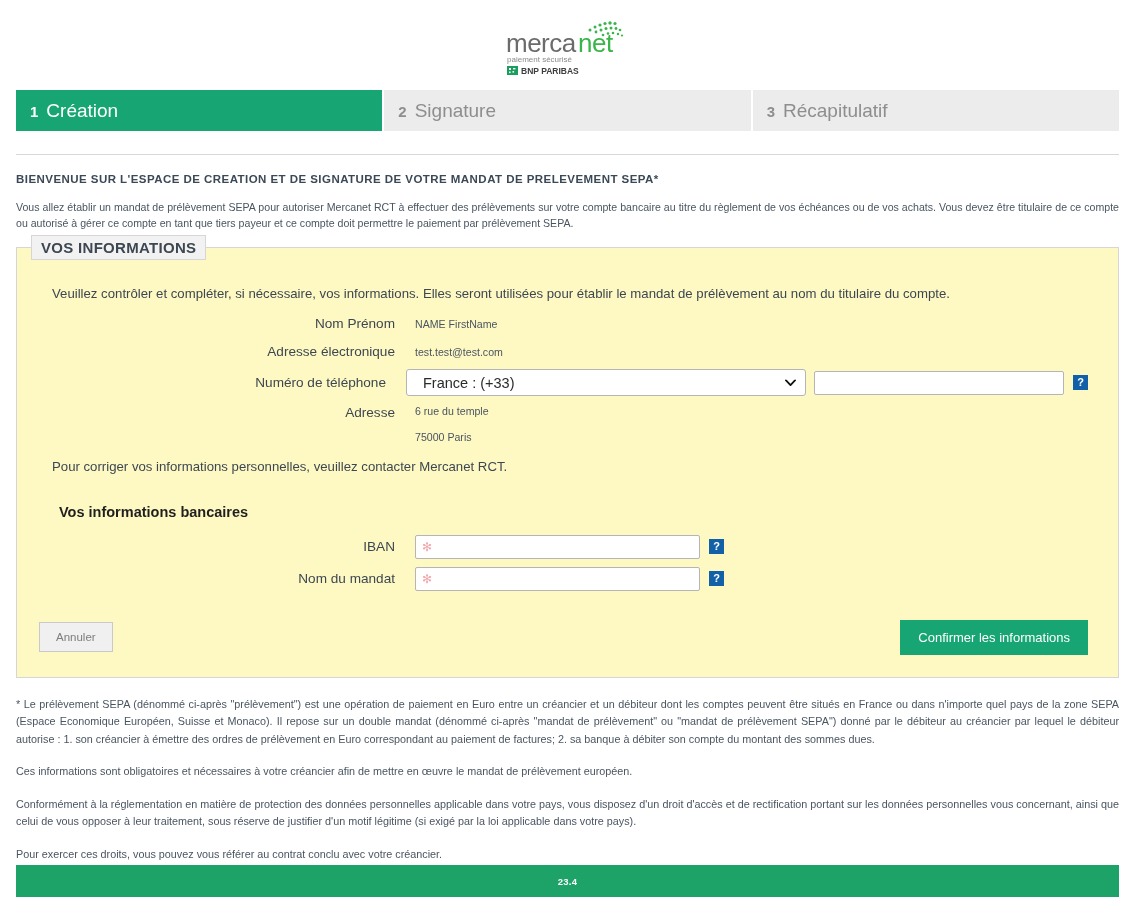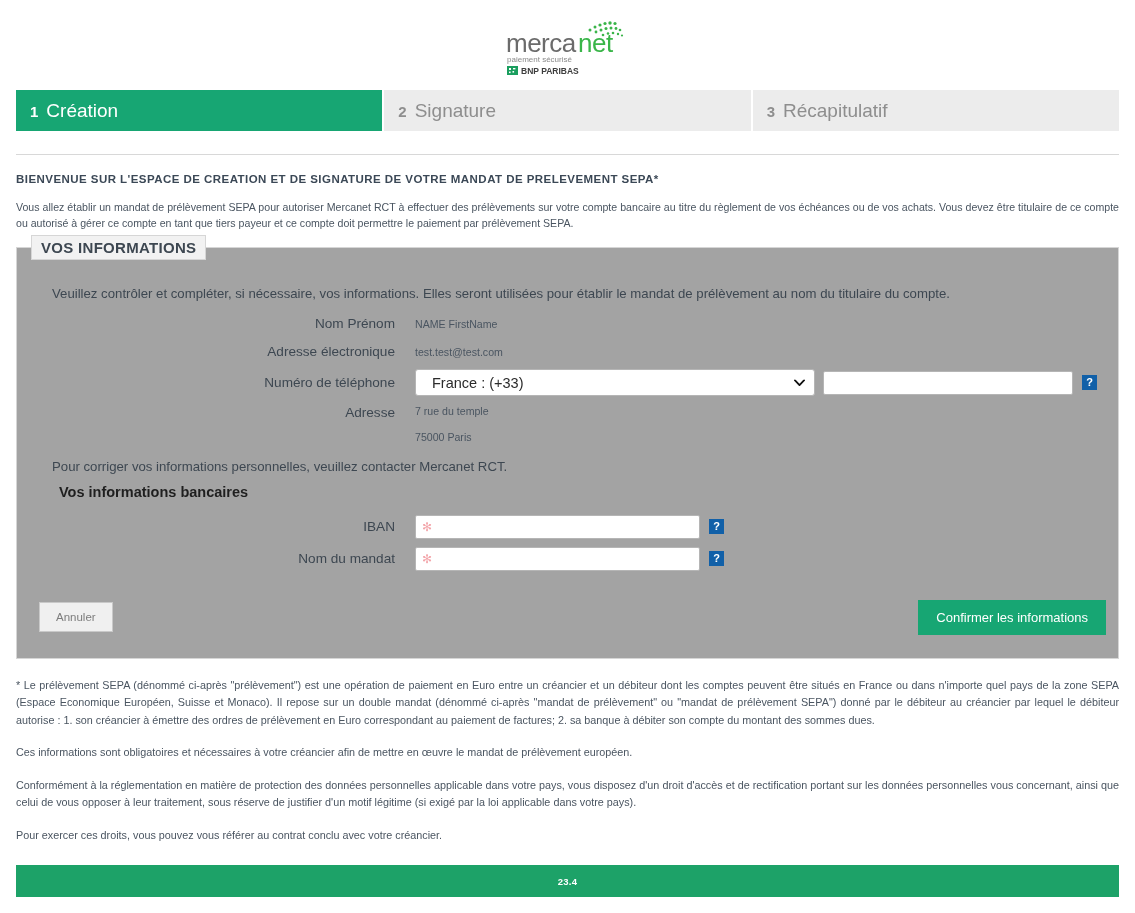--- a/index.html
+++ b/index.html
@@ -76,23 +76,23 @@
     font-size: 10.6px;
     line-height: 1.55;
     color: #4a5561;
     text-align: justify;
   }
 
   
   .panel {
     margin: 9px 16px 0 16px;
     border: 1px solid #d6d6d6;
-    background: #a3a3a3;
+    background: #fef9c3;
     position: relative;
-    padding: 22px 12px 22px 22px;
+    padding: 22px 30px 22px 22px;
     min-height: 412px;
   }
   .panel-legend {
     position: absolute;
     top: -13px;
     left: 14px;
     background: #f2f2f2;
     border: 1px solid #d6d6d6;
     padding: 3px 9px 3px 9px;
     font-size: 15px;
@@ -346,30 +346,30 @@
           </svg>
         </span>
         <input class="text-input phone-input" type="text" placeholder="" style="">
         <button class="help-btn">?</button>
       </div>
     </div>
 
     <div class="frow" style="align-items:flex-start; margin-top:6px;">
       <div class="flabel">Adresse</div>
       <div>
-        <div class="fvalue">7 rue du temple</div>
+        <div class="fvalue">6 rue du temple</div>
         <div class="fvalue" style="margin-top:14px;">75000 Paris</div>
       </div>
     </div>
 
   </div>
 
   <div class="note-line">Pour corriger vos informations personnelles, veuillez contacter Mercanet RCT.</div>
 
-  <div class="section-title" style="margin-top:10px;">Vos informations bancaires</div>
+  <div class="section-title" style="margin-top:30px;">Vos informations bancaires</div>
 
   <div class="form-rows" style="margin-top:12px;">
 
     <div class="frow" style="min-height:30px;">
       <div class="flabel">IBAN</div>
       <div class="fvalue-block">
         <input class="text-input bank-input" type="text" placeholder="✻" style="">
         <button class="help-btn">?</button>
       </div>
     </div>

